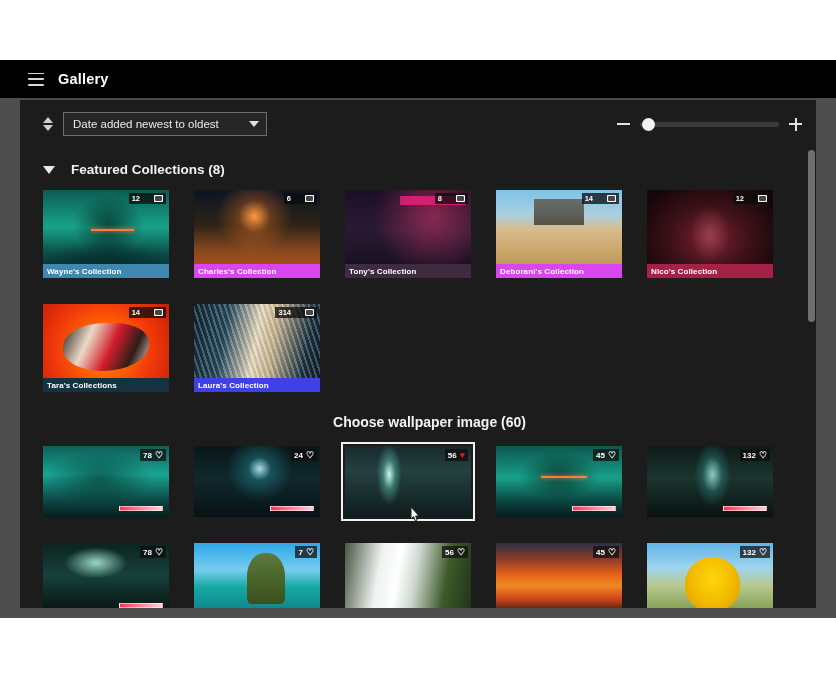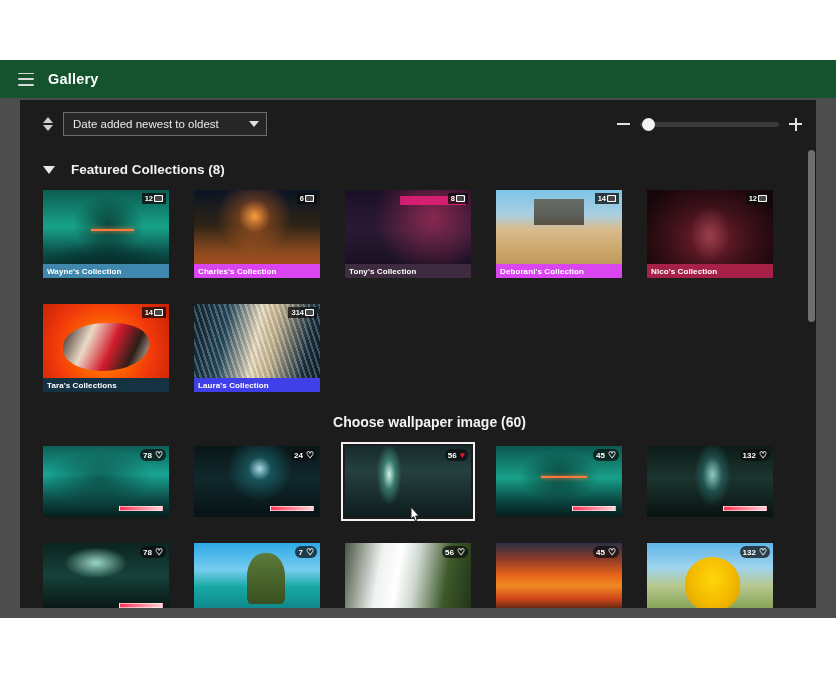--- a/index.html
+++ b/index.html
@@ -15,23 +15,23 @@
   .desktop {
     position: absolute; left: 0; top: 60px;
     width: 836px; height: 558px;
     background: #4d4d4d;
   }
 
   
   .titlebar {
     position: absolute; left: 0; top: 60px;
     width: 836px; height: 38px;
-    background: #14532d;
+    background: #000000;
     display: flex; align-items: center; gap: 14px;
-    padding-left: 18px;
+    padding-left: 28px;
   }
   .hamburger { width: 16px; height: 13px; display: flex; flex-direction: column; justify-content: space-between; cursor: pointer; }
   .hamburger i { display: block; height: 1.6px; background: #d8d8d8; border-radius: 1px; }
   .app-title { color: #ffffff; font-size: 14.5px; font-weight: bold; letter-spacing: .2px; }
 
   
   .window {
     position: absolute; left: 20px; top: 100px;
     width: 796px; height: 508px;
     background: #1c1c1c;
@@ -87,35 +87,35 @@
   .coll .thumb { position: absolute; inset: 0; overflow: hidden; }
   .coll .label {
     position: absolute; left: 0; right: 0; bottom: 0; height: 14px;
     display: flex; align-items: center; padding-left: 4px;
     color: #ffffff; font-size: 8px; font-weight: bold; letter-spacing: .1px;
     white-space: nowrap; overflow: hidden;
   }
   .badge {
     position: absolute; right: 3px; top: 3px; height: 11px;
     background: rgba(12,12,12,.76);
-    display: flex; align-items: center; gap: 1px; padding: 0 3px;
+    display: flex; align-items: center; gap: 14px; padding: 0 3px;
     color: #fff; font-size: 7.5px; font-weight: bold;
   }
   .ico-album { width: 9px; height: 7px; background: #fff; border-radius: 1px; position: relative; }
   .ico-album:after { content: ""; position: absolute; left: 1px; top: 1px; width: 7px; height: 5px; background: rgba(12,12,12,.76); border-radius: 1px; }
 
   
   .wp { position: relative; width: 126px; height: 71px; cursor: pointer; }
   .wp .thumb { position: absolute; inset: 0; overflow: hidden; }
   .wp.selected { outline: 2px solid #f2f2f2; outline-offset: 2px; }
   .wp .heart-badge {
     position: absolute; right: 3px; top: 3px; height: 12px;
     background: rgba(12,12,12,.72);
     display: flex; align-items: center; gap: 3px; padding: 0 3px;
-    color: #fff; font-size: 8px; font-weight: bold; border-radius: 6px;
+    color: #fff; font-size: 8px; font-weight: bold;
   }
   .heart { font-size: 9px; line-height: 1; color: #ffffff; }
   .heart.filled { color: #e8142a; }
 
   
   .cursor { position: absolute; left: 62px; top: 60px; width: 14px; height: 18px; pointer-events: none; }
 
   
   .vscroll { position: absolute; right: 0; top: 48px; width: 9px; height: 460px; background: #1c1c1c; }
   .vscroll .thumbbar { position: absolute; left: 1px; top: 2px; width: 7px; height: 172px; background: #6f6f6f; border-radius: 4px; }

